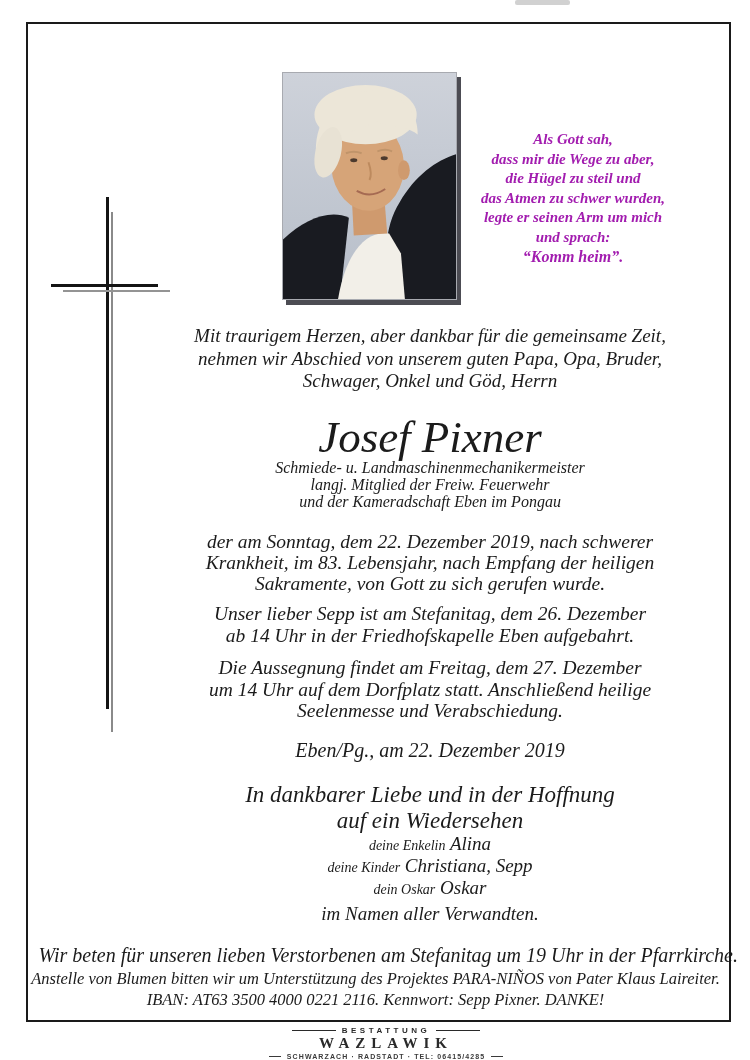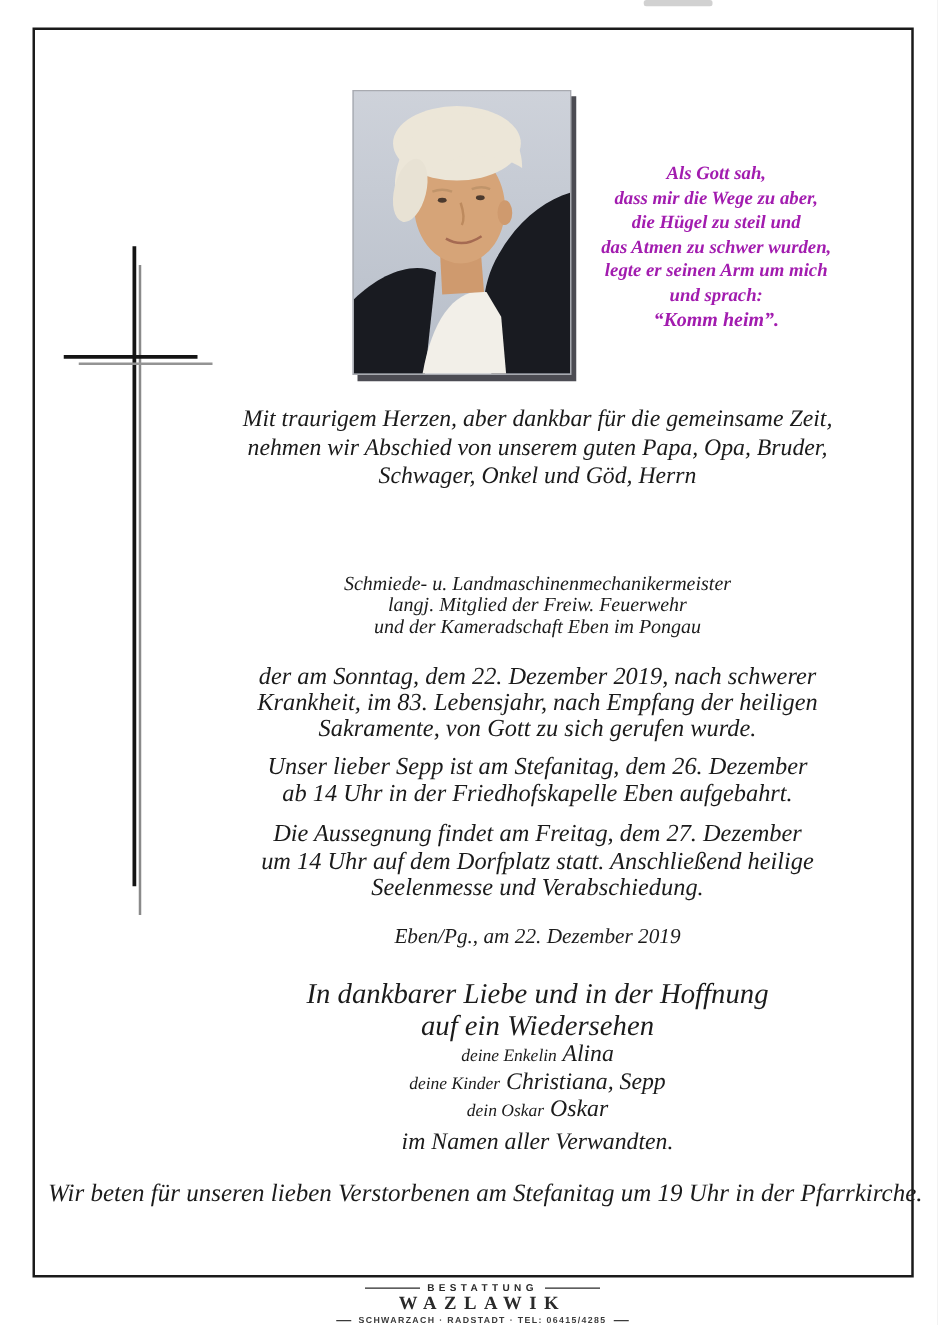--- a/index.html
+++ b/index.html
@@ -37,21 +37,21 @@
   }
   .poem .last{font-size:16px;}
   
   .col{position:absolute;left:138px;width:584px;text-align:center;}
   .intro{top:325px;font-size:19px;line-height:22.5px;}
   .name{top:414px;font-size:45px;line-height:46px;white-space:nowrap;}
   .titles{top:459px;font-size:16px;line-height:17px;}
   .para-death{top:531px;font-size:19.5px;line-height:21px;}
   .para-laying{top:603px;font-size:19.5px;line-height:22px;}
   .para-blessing{top:657px;font-size:19.5px;line-height:21.5px;}
-  .dateline{top:739px;font-size:17px;}
+  .dateline{top:739px;font-size:20px;}
   .farewell{top:782px;font-size:23px;line-height:26px;}
   .mourners{top:834px;font-size:19px;}
   .mourners .row{line-height:20px;}
   .mourners .prefix{font-size:14px;}
   .mourners .names{font-size:19px;}
   .in-name{top:903px;font-size:19px;}
   .full{position:absolute;left:13px;width:725px;text-align:center;}
   .prayer{top:944px;font-size:20px;text-align:right;}
   .donation{top:969px;font-size:16.5px;line-height:20.5px;}
   
@@ -125,20 +125,21 @@
     <div>und sprach:</div>
     <div class="last">“Komm heim”.</div>
   </div>
 
   <div class="col intro">
     <div>Mit traurigem Herzen, aber dankbar für die gemeinsame Zeit,</div>
     <div>nehmen wir Abschied von unserem guten Papa, Opa, Bruder,</div>
     <div>Schwager, Onkel und Göd, Herrn</div>
   </div>
 
+  <div class="col name">Josef Pixner</div>
 
   <div class="col titles">
     <div>Schmiede- u. Landmaschinenmechanikermeister</div>
     <div>langj. Mitglied der Freiw. Feuerwehr</div>
     <div>und der Kameradschaft Eben im Pongau</div>
   </div>
 
   <div class="col para-death">
     <div>der am Sonntag, dem 22. Dezember 2019, nach schwerer</div>
     <div>Krankheit, im 83. Lebensjahr, nach Empfang der heiligen</div>
@@ -175,20 +176,24 @@
     <div class="row">
       <span class="prefix">dein Oskar</span>
       <span class="names">Oskar</span>
     </div>
   </div>
 
   <div class="col in-name">im Namen aller Verwandten.</div>
 
   <div class="full prayer">Wir beten für unseren lieben Verstorbenen am Stefanitag um 19 Uhr in der Pfarrkirche.</div>
 
+  <div class="full donation">
+    <div>Anstelle von Blumen bitten wir um Unterstützung des Projektes PARA-NIÑOS von Pater Klaus Laireiter.</div>
+    <div>IBAN: AT63 3500 4000 0221 2116. Kennwort: Sepp Pixner. DANKE!</div>
+  </div>
 
   <div class="footer">
     <div class="footer-inner">
       <div class="f-line f1">
         <span class="rule w1"></span>
         <span>BESTATTUNG</span>
         <span class="rule w1"></span>
       </div>
       <div class="f2">WAZLAWIK</div>
       <div class="f-line f3">

